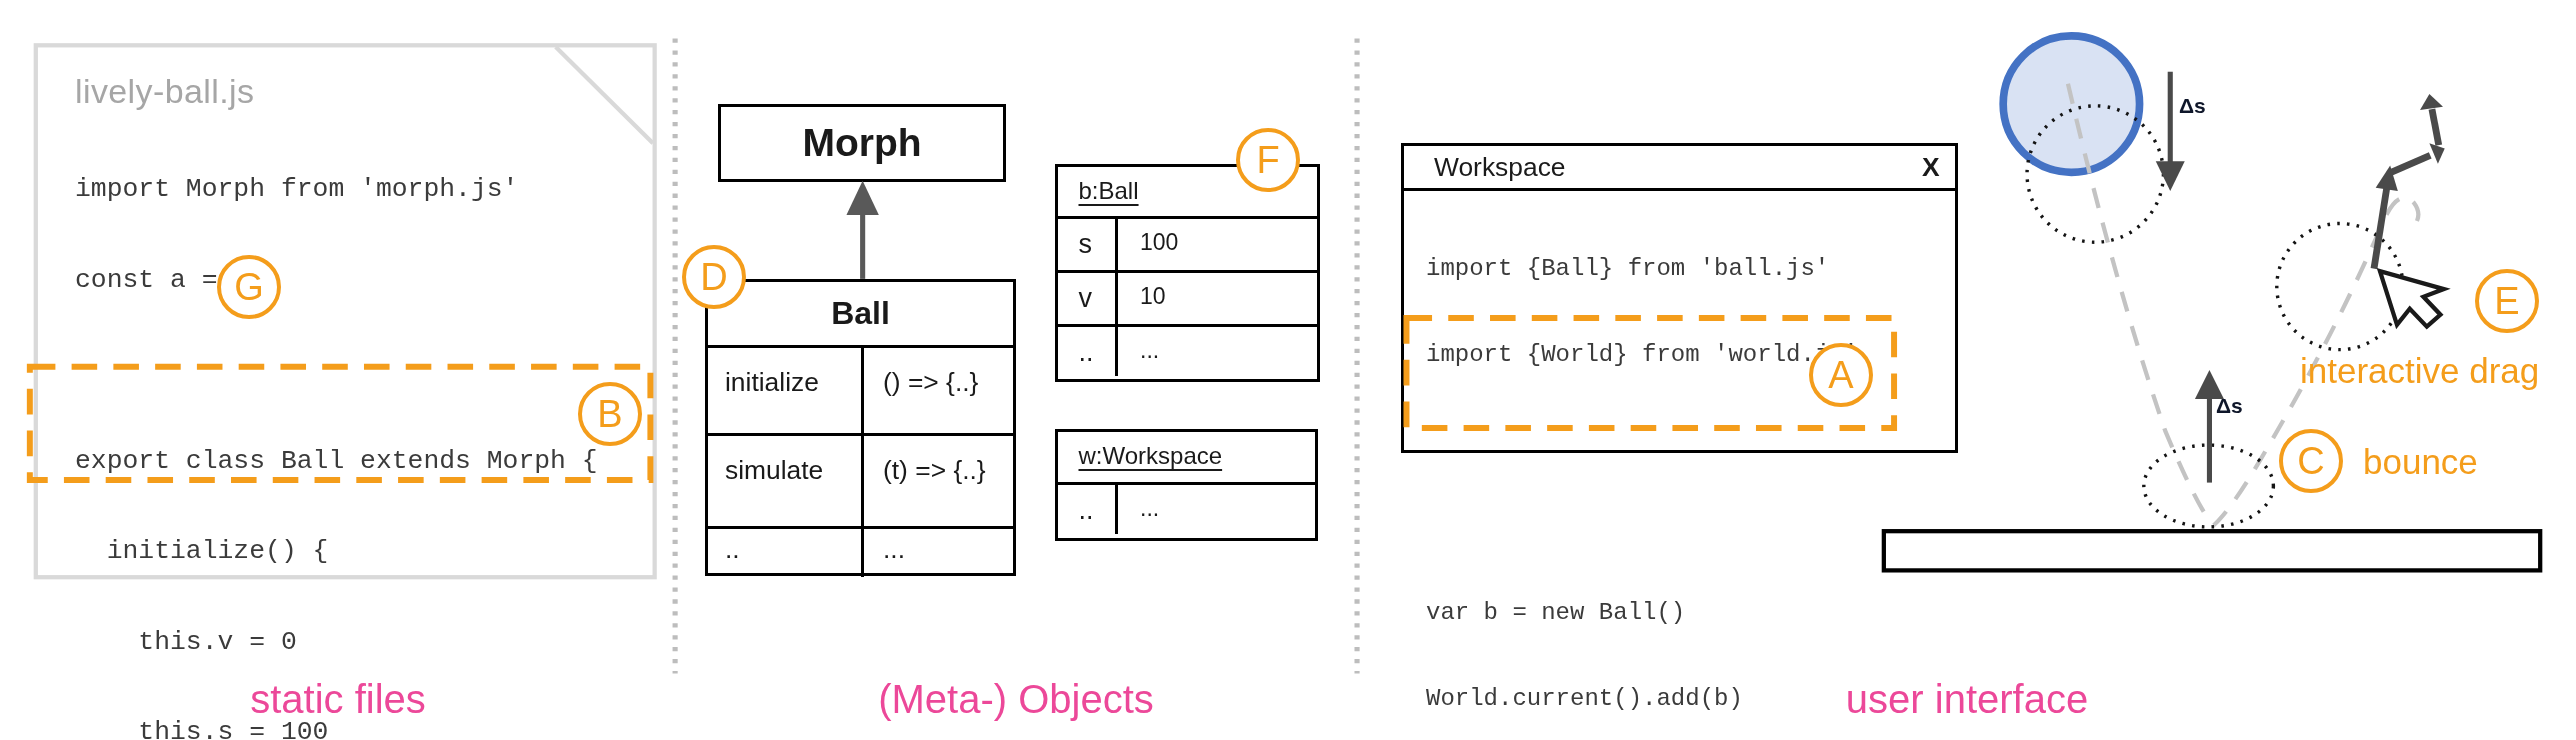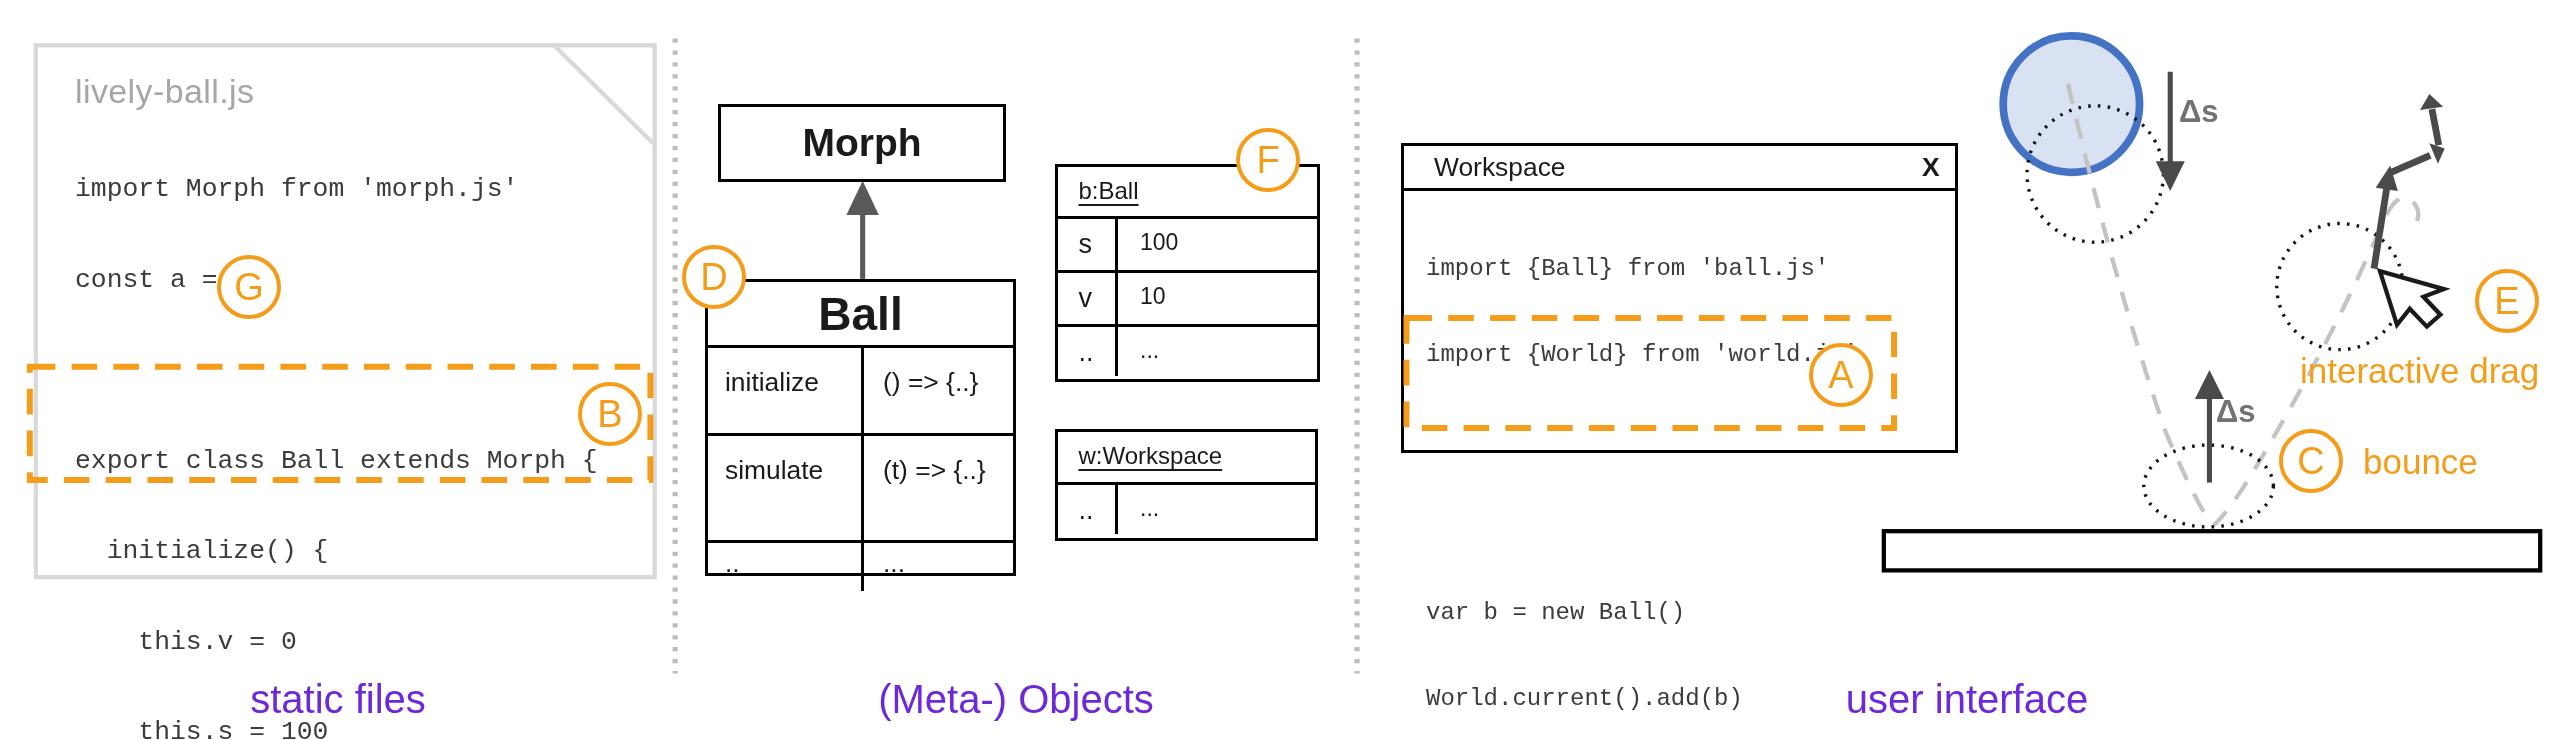--- a/index.html
+++ b/index.html
@@ -6,36 +6,36 @@
   .canvas{position:relative;width:2576px;height:741px;background:#fff;overflow:hidden;
           font-family:"Liberation Sans",sans-serif;color:#1a1a1a;}
   .abs{position:absolute;}
   
   .file-title{left:75px;top:72px;font-size:34px;color:#A6A6A6;letter-spacing:0.4px;}
   .codeblock{font-family:"Liberation Mono",monospace;color:#3b3b3b;white-space:pre;}
   .code1{left:75px;top:114px;font-size:26.4px;}
   .code1 .cl{height:30.5px;line-height:30.5px;white-space:pre;}
   .codeW{left:1426px;top:199px;font-size:24px;}
   .codeW .cl{height:32px;line-height:32px;white-space:pre;}
-  .panel-label{top:677px;font-size:40px;color:#6d28d9;transform:translateX(-50%);white-space:nowrap;}
+  .panel-label{top:677px;font-size:40px;color:#ec4899;transform:translateX(-50%);white-space:nowrap;}
   
   .blackbox{border:3.4px solid #000;background:#fff;box-sizing:border-box;}
   .morph-box{left:718px;top:104px;width:288px;height:78px;display:flex;align-items:center;justify-content:center;
              font-size:39px;font-weight:bold;}
   .tbl{box-sizing:border-box;}
   .tbl .hdr{box-sizing:border-box;border-bottom:3.4px solid #000;}
   .tbl .row{display:flex;box-sizing:border-box;border-bottom:3.4px solid #000;}
   .tbl .row:last-child{border-bottom:none;}
   .tbl .cl-l{box-sizing:border-box;border-right:3.4px solid #000;}
   .tbl .cl-r{flex:1;box-sizing:border-box;}
   .ball-tbl{left:705px;top:279px;width:311px;height:297px;}
-  .ball-tbl .hdr{height:66px;display:flex;align-items:center;justify-content:center;font-size:46px;font-weight:bold;}
+  .ball-tbl .hdr{height:66px;display:flex;align-items:center;justify-content:center;font-size:32px;font-weight:bold;}
   .ball-tbl .cl-l{width:156px;padding:19px 0 0 17px;font-size:26.4px;}
   .ball-tbl .cl-r{padding:19px 0 0 19px;font-size:26.4px;}
-  .ball-tbl .r1{height:88px;}.ball-tbl .r2{height:107px;}.ball-tbl .r3{height:48px;}
+  .ball-tbl .r1{height:88px;}.ball-tbl .r2{height:93px;}.ball-tbl .r3{height:48px;}
   .ball-tbl .r3 .cl-l,.ball-tbl .r3 .cl-r{padding-top:5.1px;}
   .obj-tbl .hdr{font-size:24px;padding:10.2px 0 0 20.5px;}
   .obj-tbl .hdr span{text-decoration:underline;text-underline-offset:5.1px;}
   .obj-tbl .cl-l{width:60px;padding:10.2px 0 0 20.5px;font-size:27px;}
   .obj-tbl .cl-r{padding:10.2px 0 0 22px;font-size:23px;}
   .bball-tbl{left:1055px;top:164px;width:265px;height:218px;}
   .bball-tbl .hdr{height:52px;}
   .bball-tbl .r1,.bball-tbl .r2{height:54px;}
   .bball-tbl .r3{height:49px;}
   .wws-tbl{left:1055px;top:429px;width:263px;height:112px;}
@@ -43,21 +43,21 @@
   .wws-tbl .r1{height:49px;}
   
   .ws-win{left:1401px;top:143px;width:557px;height:310px;}
   .ws-bar{box-sizing:border-box;height:45px;border-bottom:3.4px solid #000;display:flex;align-items:center;}
   .ws-title{padding-left:30px;font-size:26.4px;}
   .ws-close{margin-left:auto;padding-right:15.3px;font-size:26.4px;font-weight:bold;cursor:default;}
   
   .ann{position:absolute;width:56px;height:56px;border-radius:50%;background:#fff;
        display:flex;align-items:center;justify-content:center;font-size:38px;z-index:30;}
   
-  .ds{font-size:31px;font-weight:bold;color:#737373;z-index:25;}
+  .ds{font-size:21px;font-weight:bold;color:#0f172a;z-index:25;}
   .orange-label{font-size:35px;z-index:25;white-space:nowrap;}
   svg.overlay{position:absolute;left:0;top:0;z-index:20;pointer-events:none;}
 </style>
 </head>
 <body>
 
 <div class="canvas">
 
   <div class="abs file-title">lively-ball.js</div>
 

